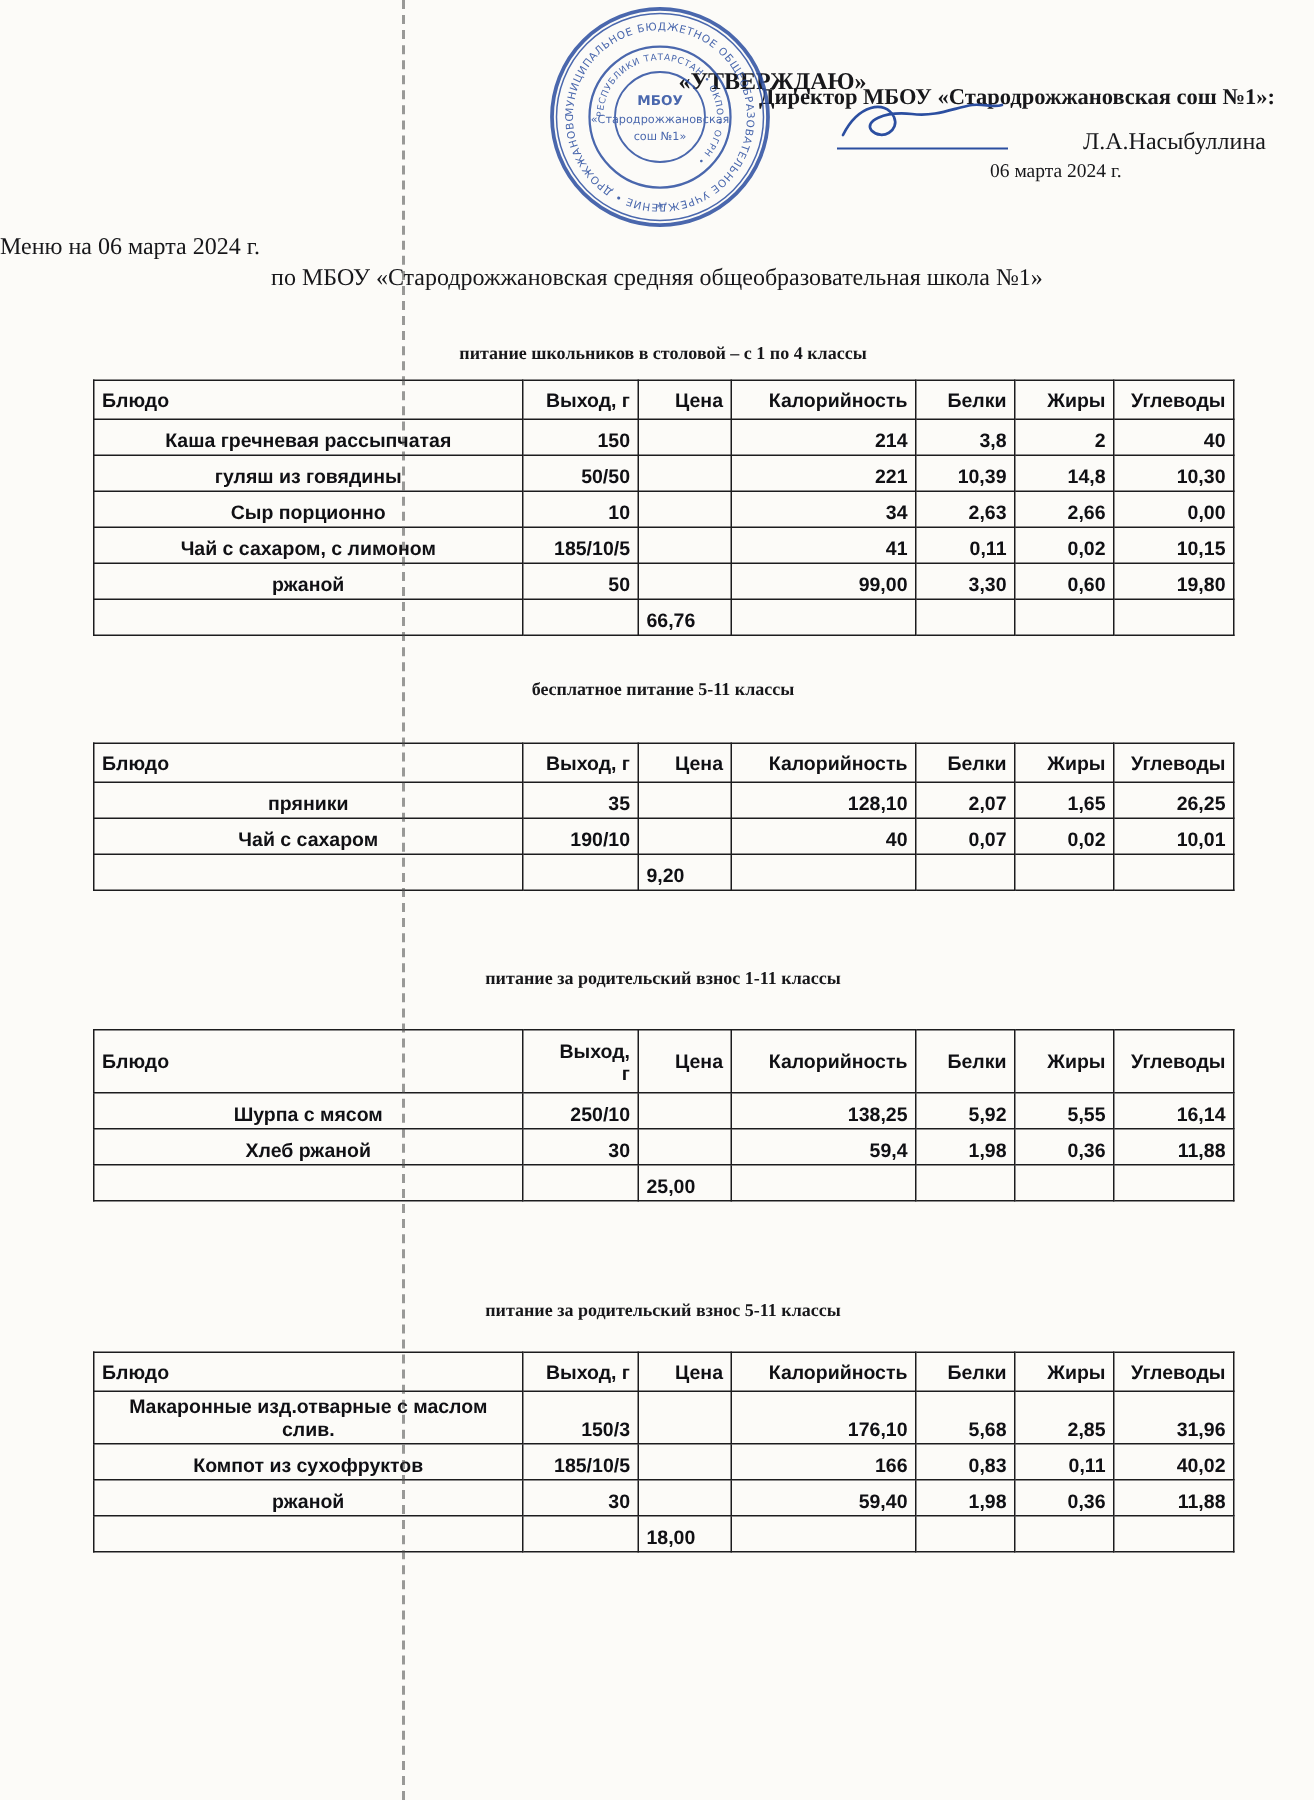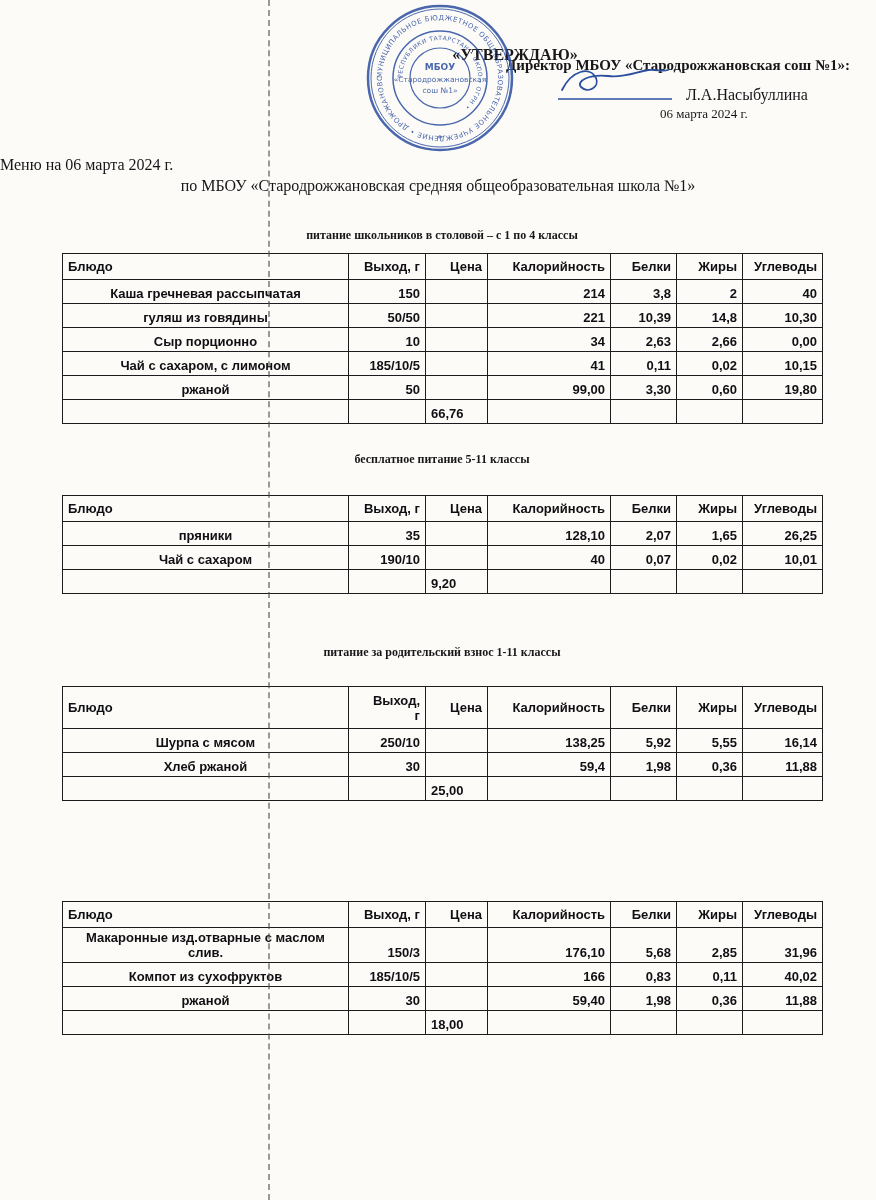--- a/index.html
+++ b/index.html
@@ -19,21 +19,21 @@
   }
   
   .approval-heading{
     position:absolute;top:46px;left:405px;width:220px;text-align:center;
     font-weight:bold;font-size:16px;
   }
   .director-line{
     position:absolute;top:57px;left:420px;width:430px;text-align:right;font-size:15px;font-weight:bold;
   }
   .sig-wrap{position:absolute;top:66px;left:556px;width:120px;height:40px;}
-  .director-name{position:absolute;top:86px;left:686px;font-size:16px;}
+  .director-name{position:absolute;top:86px;left:722px;font-size:16px;}
   .approval-date{position:absolute;top:106px;left:660px;font-size:13px;}
   
   .doc-title-1{position:absolute;top:156px;left:0;width:824px;font-size:16px;}
   .doc-title-2{position:absolute;top:177px;left:0;width:876px;text-align:center;font-size:16px;}
   
   .section-title{
     position:absolute;left:62px;width:760px;text-align:center;
     font-weight:bold;font-size:12px;
   }
   .st-1{top:228px;}
@@ -112,20 +112,21 @@
   </div>
   <div class="director-name">Л.А.Насыбуллина</div>
   <div class="approval-date">06 марта 2024 г.</div>
 
   <div class="doc-title-1">Меню на 06 марта 2024 г.</div>
   <div class="doc-title-2">по МБОУ «Стародрожжановская  средняя общеобразовательная школа №1»</div>
 
   <div class="section-title st-1">питание  школьников в столовой – с 1 по 4 классы</div>
   <div class="section-title st-2">бесплатное питание 5-11 классы</div>
   <div class="section-title st-3">питание за родительский взнос 1-11 классы</div>
+  <div class="section-title st-4">питание за родительский взнос 5-11 классы</div>
 
   <div class="table-host th-1">
       <table class="menu-table">
         <colgroup>
           <col style="width: 286px;">
           <col style="width: 77px;">
           <col style="width: 62px;">
           <col style="width: 123px;">
           <col style="width: 66px;">
           <col style="width: 66px;">

